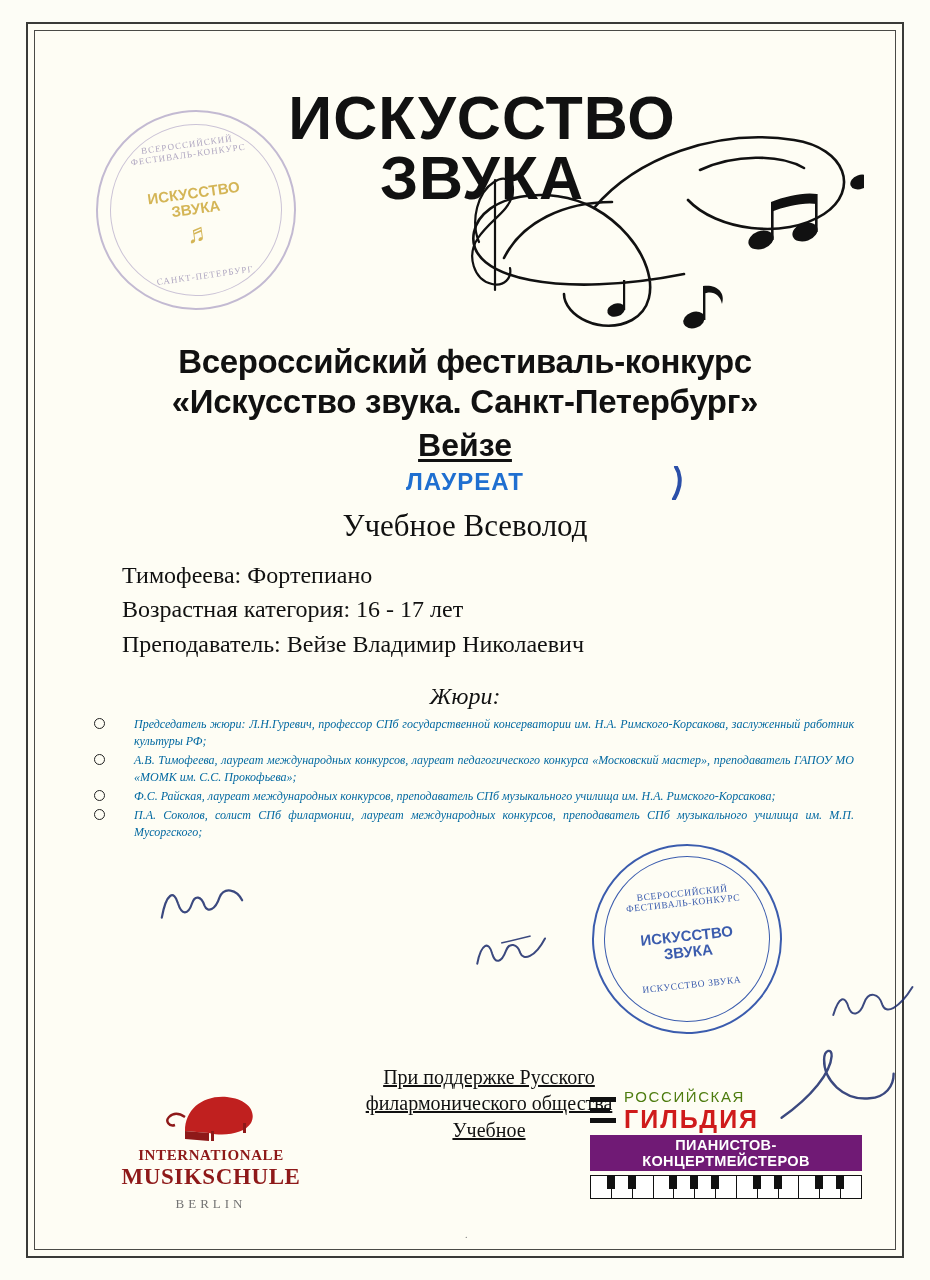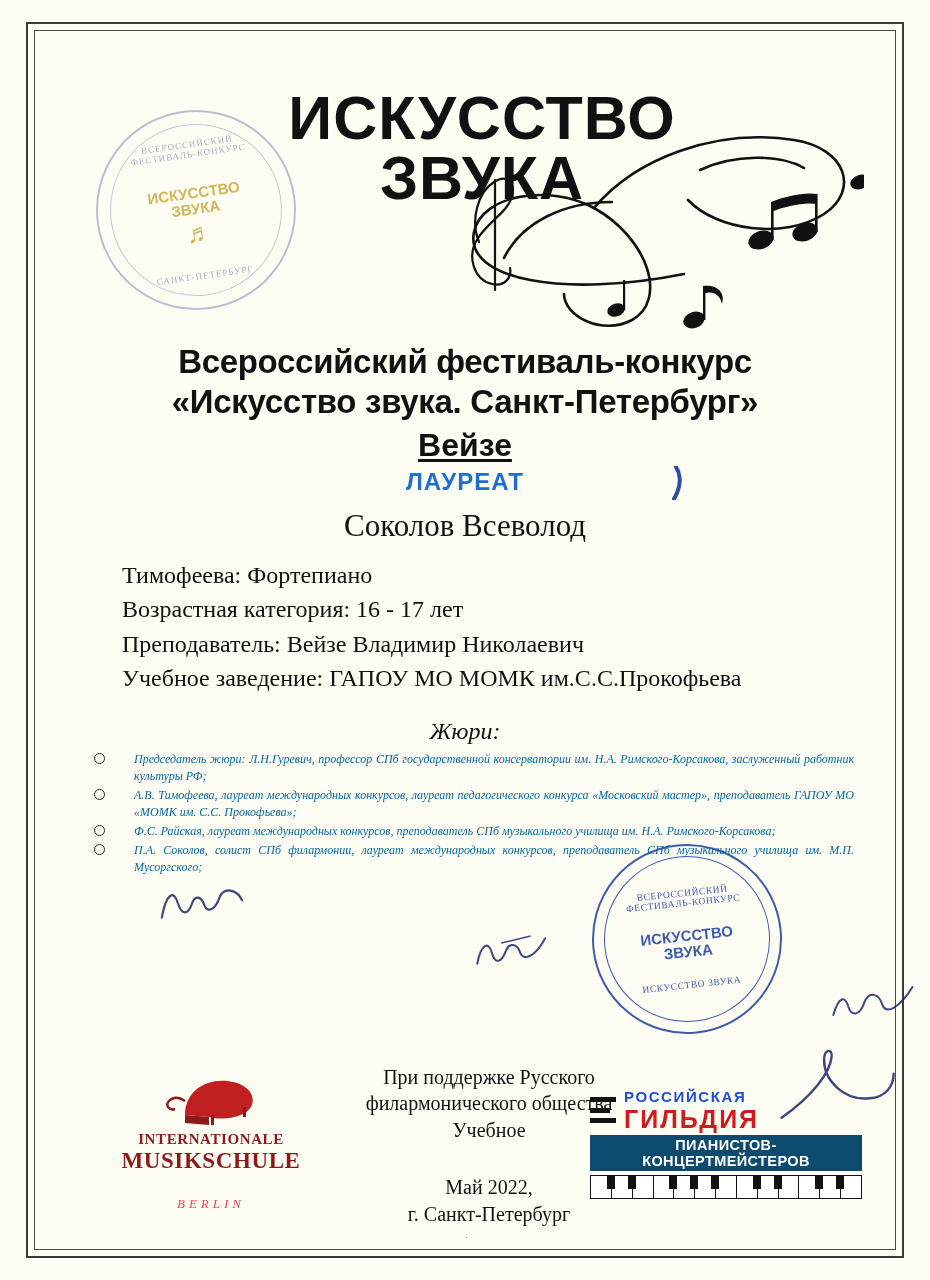--- a/index.html
+++ b/index.html
@@ -255,34 +255,34 @@
     letter-spacing: 0.6px;
   }
   .ms-line2 {
     font-size: 23px;
     font-weight: bold;
     letter-spacing: 0.6px;
   }
   .ms-line3 {
     font-size: 13px;
     letter-spacing: 4px;
-    color: #ef4444;
-    margin-top: 22px;
-    font-style: italic;
+    color: #737373;
+    margin-top: 6px;
   }
 
   .support {
     position: absolute;
     left: 296px;
     top: 6px;
     width: 330px;
     text-align: center;
     font-size: 20px;
     line-height: 1.32;
     color: #111;
+    text-decoration: underline;
   }
   .date-place {
     position: absolute;
     left: 296px;
     bottom: 10px;
     width: 330px;
     text-align: center;
     font-size: 20px;
     line-height: 1.35;
     color: #111;
@@ -310,37 +310,37 @@
     display: block;
     height: 5px;
     background: #111;
   }
   .guild-bars i:nth-child(1) { width: 26px; }
   .guild-bars i:nth-child(2) { width: 20px; }
   .guild-bars i:nth-child(3) { width: 26px; }
   .guild-t1 {
     font-family: "Liberation Sans", sans-serif;
     font-size: 15px;
-    font-weight: bold;
+    font-weight: normal;
     letter-spacing: 1.6px;
-    color: #1d4ed8;
+    color: #4d7c0f;
     margin-top: 7px;
   }
   .guild-t2 {
     font-family: "Liberation Sans", sans-serif;
     font-size: 25px;
     font-weight: bold;
     letter-spacing: 2px;
     color: #cf1b1b;
     line-height: 1;
     margin-top: 1px;
   }
   .guild-t3 {
     margin-top: 3px;
-    background: #0c4a6e;
+    background: #701a75;
     color: #fff;
     font-family: "Liberation Sans", sans-serif;
     font-size: 14.5px;
     font-weight: bold;
     letter-spacing: 0.4px;
     text-align: center;
     padding: 2px 4px;
   }
   .keys {
     margin-top: 4px;
@@ -490,28 +490,27 @@
       <div class="main">
         <div class="fest-title">Всероссийский фестиваль-конкурс</div>
         <div class="fest-title">«Искусство звука. Санкт-Петербург»</div>
         <div class="diploma-word">Вейзе</div>
         <div class="laureate-row">
           <span class="laureate">ЛАУРЕАТ</span>
           <svg class="blue-mark" viewBox="0 0 14 34" xmlns="http://www.w3.org/2000/svg">
             <path d="M6 1 C10 7, 11 16, 8 24 C7 28, 5 31, 4 33" stroke="#2b4fa8" stroke-width="4" fill="none" stroke-linecap="round"></path>
           </svg>
         </div>
-        <div class="winner-name">Соколов Всеволод</div>
+        <div class="winner-name">Учебное Всеволод</div>
       </div>
 
       <div class="details">
         <div class="row">Тимофеева: Фортепиано</div>
         <div class="row">Возрастная категория: 16 - 17 лет</div>
         <div class="row">Преподаватель: Вейзе Владимир Николаевич</div>
-        <div class="row">Учебное заведение: ГАПОУ МО МОМК им.С.С.Прокофьева</div>
       </div>
 
       <div class="jury-head">Жюри:</div>
       <div class="jury-list">
         <div class="jury-item">
           <span class="bullet"></span>
           <span>Председатель жюри: Л.Н.Гуревич, профессор СПб государственной консерватории им. Н.А. Римского-Корсакова, заслуженный работник культуры РФ;</span>
         </div>
         <div class="jury-item">
           <span class="bullet"></span>
@@ -541,24 +540,20 @@
           <div class="ms-line2">MUSIKSCHULE</div>
           <div class="ms-line3">BERLIN</div>
         </div>
 
         <div class="support">
           <div>При поддержке Русского</div>
           <div>филармонического общества</div>
           <div>Учебное</div>
         </div>
 
-        <div class="date-place">
-          <div>Май 2022,</div>
-          <div>г. Санкт-Петербург</div>
-        </div>
 
         <div class="guild">
           <div class="guild-row1">
             <span class="guild-bars">
                 <i></i>
                 <i></i>
                 <i></i>
               </span>
             <span>
               <span class="guild-t1">РОССИЙСКАЯ</span>

